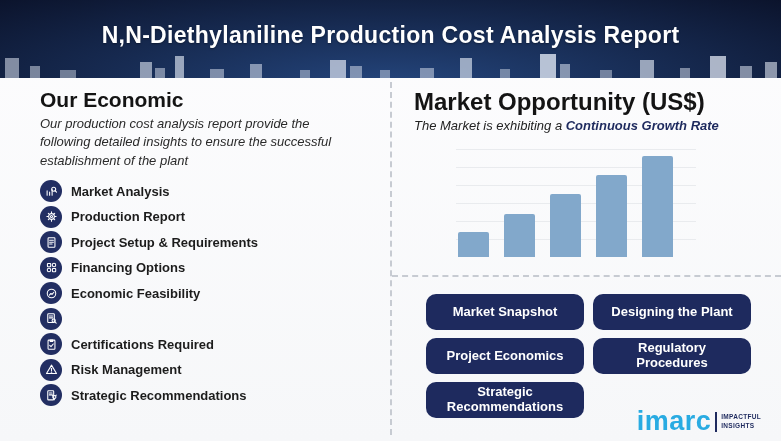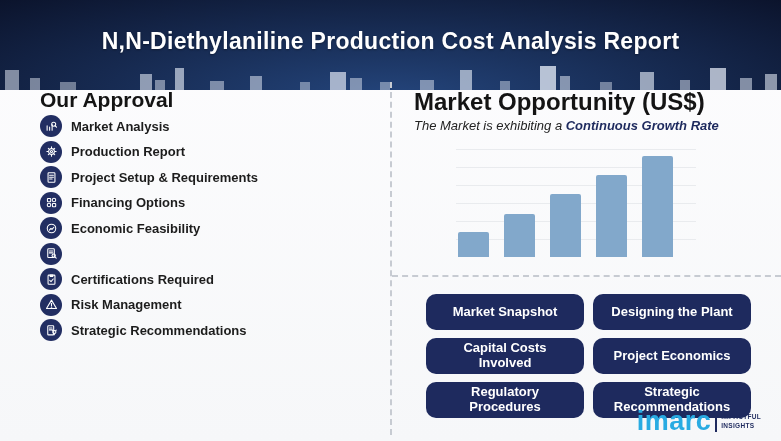--- a/index.html
+++ b/index.html
@@ -4,21 +4,21 @@
 <style>
   * { margin:0; padding:0; box-sizing:border-box; }
   html,body { background:#e8e8e8; }
   .page {
     width:781px; height:441px; position:relative; overflow:hidden;
     font-family:"Liberation Sans", sans-serif; background:linear-gradient(180deg,#fdfdfe 0%,#f6f7f9 100%);
     margin:0 auto;
   }
   
   .header {
-    position:absolute; top:0; left:0; right:0; height:90px;
+    position:absolute; top:0; left:0; right:0; height:78px;
     background:radial-gradient(ellipse 75% 160% at 50% 108%, #24457c 0%, #16294f 52%, #0a1128 100%);
     display:flex; align-items:center; justify-content:center;
   }
   .header-title {
     color:#ffffff; font-size:23px; font-weight:700; letter-spacing:.3px;
     margin-top:-8px; text-shadow:0 1px 2px rgba(0,0,0,.35);
   }
   .skyline { position:absolute; bottom:0; left:0; width:781px; height:26px; }
   
   .body { position:absolute; top:78px; bottom:0; left:0; right:0; display:flex; }
@@ -96,21 +96,22 @@
         <rect x="680" y="16" width="10" height="10" opacity=".5"></rect>
       <rect x="710" y="4" width="16" height="22" opacity=".75"></rect>
         <rect x="740" y="14" width="12" height="12" opacity=".55"></rect>
       <rect x="765" y="10" width="12" height="16" opacity=".6"></rect>
     </svg>
   </div>
 
   <div class="body">
 
     <div class="left-panel">
-      <div class="insights-heading">Our Approval</div>
+      <div class="insights-heading">Our Economic</div>
+      <div class="insights-subtitle">Our production cost analysis report provide the following detailed insights to ensure the successful establishment of the plant</div>
       <ul class="insights-list">
         <li>
           <span class="icon-circle">
             <svg viewBox="0 0 24 24" fill="none" stroke="#fff" stroke-width="1.7" stroke-linecap="round">
                 <path d="M5 18V11M9 18v-5M13 18V9"></path>
                 <circle cx="15.5" cy="8.5" r="3.2"></circle>
                 <path d="M17.8 10.8L20 13"></path>
               </svg>
           </span>
           <span class="insight-label">Market Analysis</span>
@@ -212,21 +213,20 @@
           <div class="bar" style="height: 81%;"></div>
           <div class="bar" style="height: 100%;"></div>
         </div>
       </div>
 
       <div class="h-divider"></div>
 
       <div class="btn-grid">
         <button class="nav-btn">Market Snapshot</button>
         <button class="nav-btn">Designing the Plant</button>
-        <button class="nav-btn">Capital Costs Involved</button>
         <button class="nav-btn">Project Economics</button>
         <button class="nav-btn">Regulatory Procedures</button>
         <button class="nav-btn">Strategic Recommendations</button>
       </div>
 
       <div class="logo-row">
         <span class="logo-brand">imarc</span>
         <span class="logo-sep"></span>
         <span class="logo-tagline">
           <span>IMPACTFUL</span>

